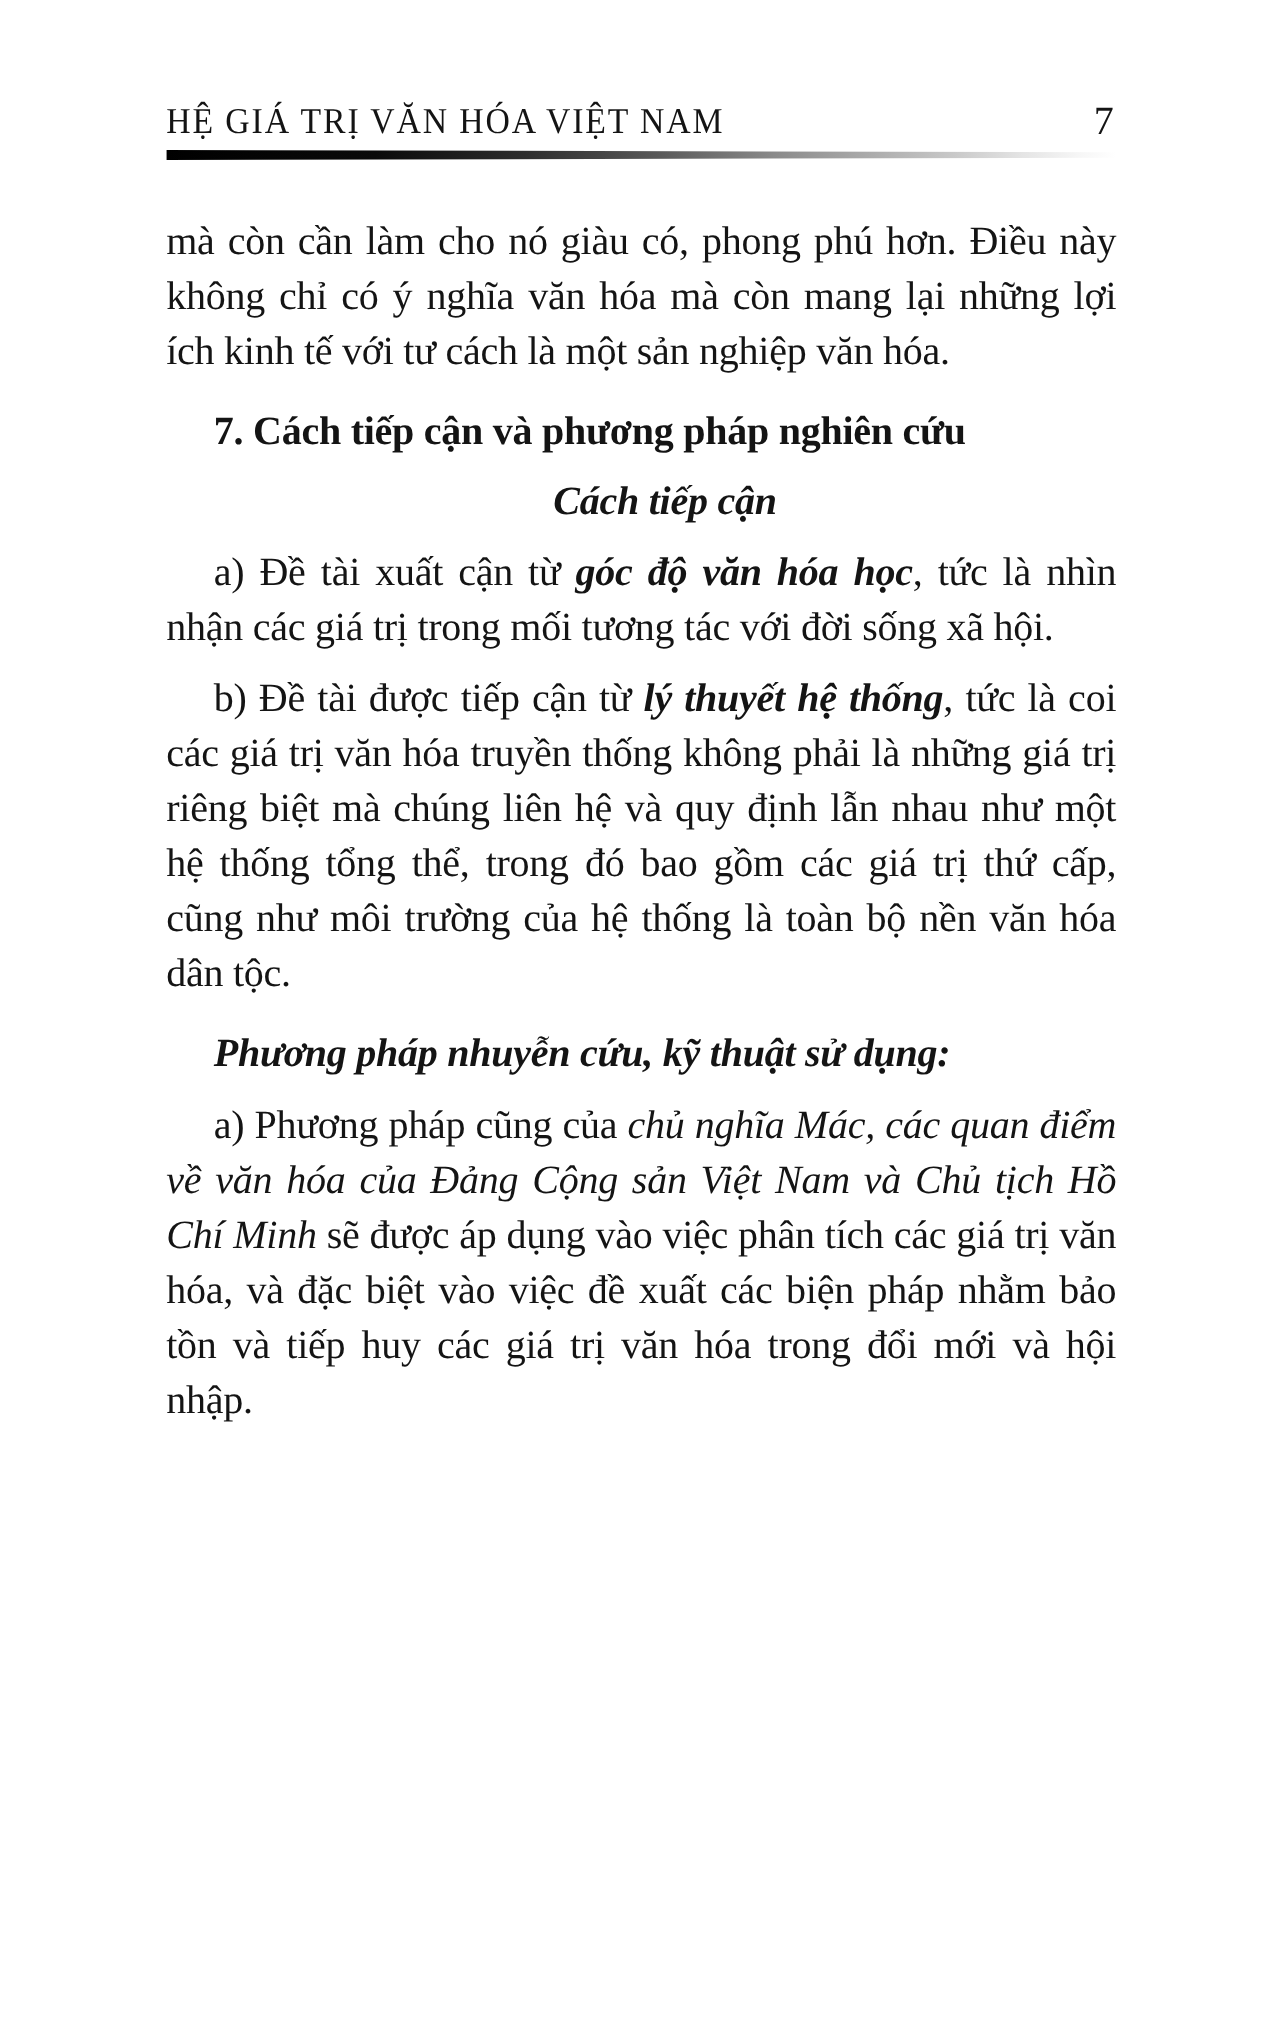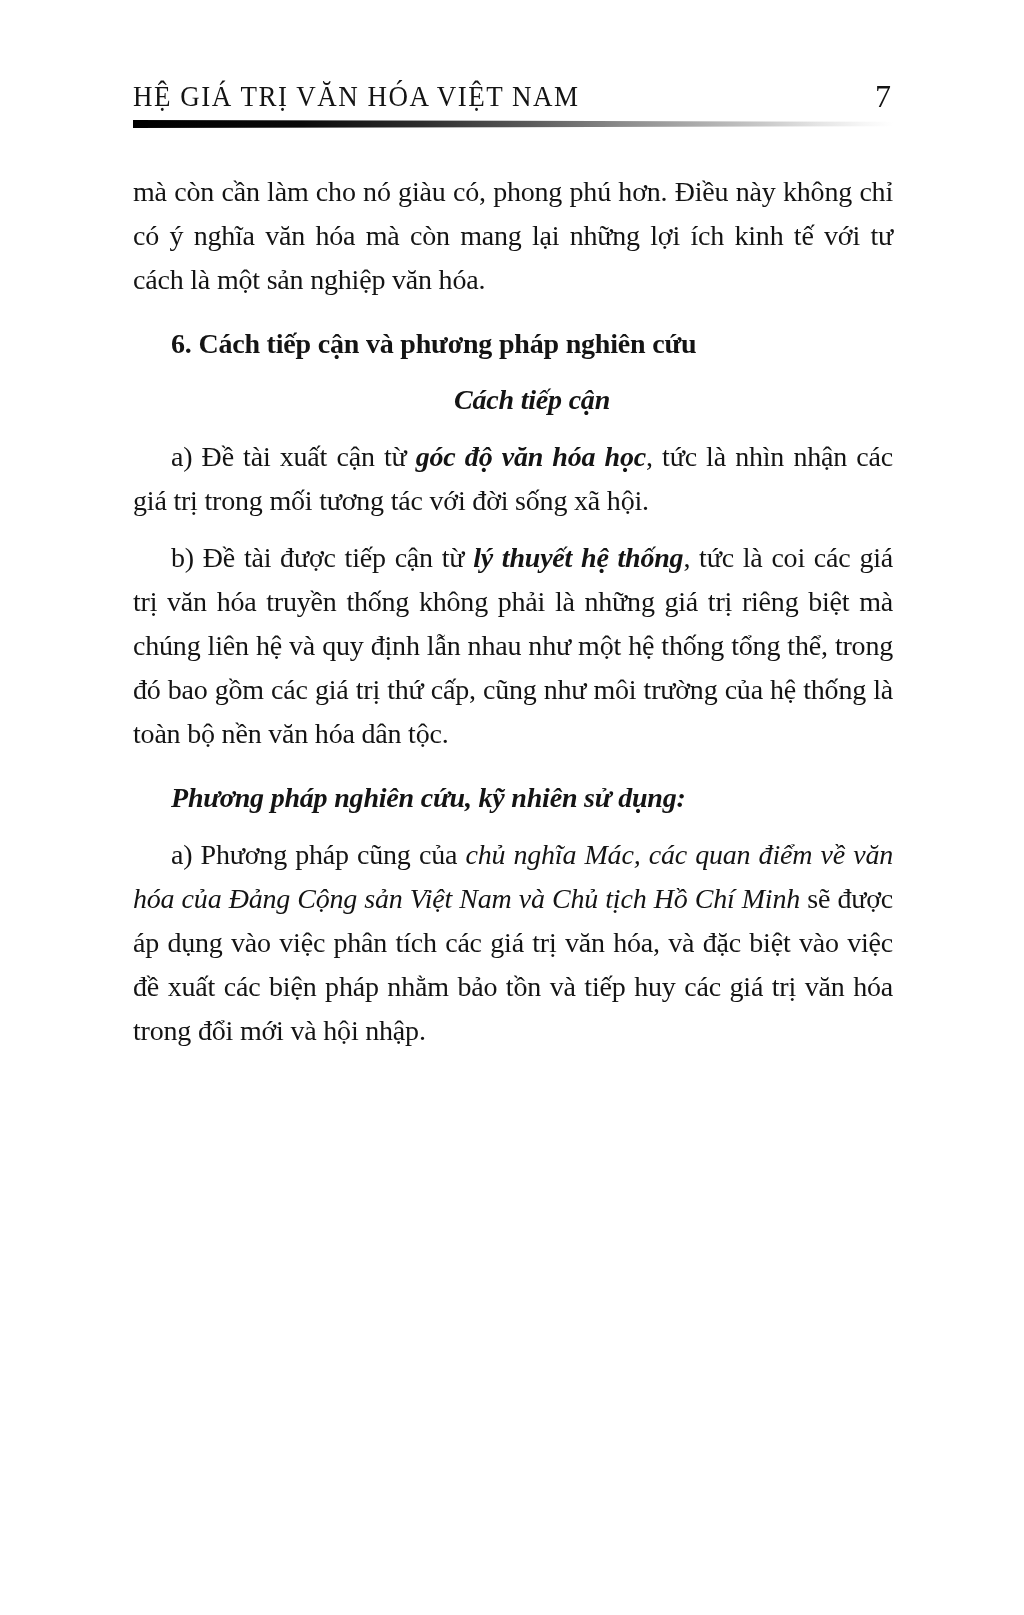--- a/index.html
+++ b/index.html
@@ -47,21 +47,21 @@
     width: 100%;
     background: linear-gradient(to right,
       #000000 0%, #0a0a0a 22%, #2e2e2e 38%, #5a5a5a 52%,
       #8a8a8a 64%, #ababab 74%, #c9c9c9 83%, #e4e4e4 90%,
       #f6f6f6 96%, #ffffff 100%);
     clip-path: polygon(0 0, 100% 22%, 100% 78%, 0 100%);
   }
   
   .body-text {
     margin-top: 42px;
-    font-size: 28px;
+    font-size: 32px;
     line-height: 44px;
     letter-spacing: -0.2px;
   }
   .para {
     margin: 13px 0 0 0;
     text-indent: 38px;
     text-align: justify;
   }
   .para.continuation {
     text-indent: 0;
@@ -95,21 +95,21 @@
   <header class="running-header">
     <div class="header-row">
       <span class="header-title">HỆ GIÁ TRỊ VĂN HÓA VIỆT NAM</span>
       <span class="header-page-number">7</span>
     </div>
     <div class="header-rule"></div>
   </header>
 
   <main class="body-text">
       <p class="para continuation"><span class="seg">mà còn cần làm cho nó giàu có, phong phú hơn. Điều này không chỉ có ý nghĩa văn hóa mà còn mang lại những lợi ích kinh tế với tư cách là một sản nghiệp văn hóa.</span></p>
-      <p class="para heading-bold"><span class="seg bold">6. Cách tiếp cận và phương pháp nghiên cứu</span></p>
+      <p class="para heading-bold"><span class="seg bold">7. Cách tiếp cận và phương pháp nghiên cứu</span></p>
       <p class="para heading-italic"><span class="seg italic">Cách tiếp cận</span></p>
       <p class="para indent"><span class="seg">a) Đề tài xuất cận từ </span><span class="seg bold italic">góc độ văn hóa học</span><span class="seg">, tức là nhìn nhận các giá trị trong mối tương tác với đời sống xã hội.</span></p>
       <p class="para indent"><span class="seg">b) Đề tài được tiếp cận từ </span><span class="seg bold italic">lý thuyết hệ thống</span><span class="seg">, tức là coi các giá trị văn hóa truyền thống không phải là những giá trị riêng biệt mà chúng liên hệ và quy định lẫn nhau như một hệ thống tổng thể, trong đó bao gồm các giá trị thứ cấp, cũng như môi trường của hệ thống là toàn bộ nền văn hóa dân tộc.</span></p>
-      <p class="para heading-bold-italic"><span class="seg bold italic">Phương pháp nghiên cứu, kỹ nhiên sử dụng:</span></p>
+      <p class="para heading-bold-italic"><span class="seg bold italic">Phương pháp nhuyễn cứu, kỹ thuật sử dụng:</span></p>
       <p class="para indent"><span class="seg">a) Phương pháp cũng của </span><span class="seg italic">chủ nghĩa Mác, các quan điểm về văn hóa của Đảng Cộng sản Việt Nam và Chủ tịch Hồ Chí Minh</span><span class="seg"> sẽ được áp dụng vào việc phân tích các giá trị văn hóa, và đặc biệt vào việc đề xuất các biện pháp nhằm bảo tồn và tiếp huy các giá trị văn hóa trong đổi mới và hội nhập.</span></p>
     </main>
 
 </div>
 
 </body></html>

